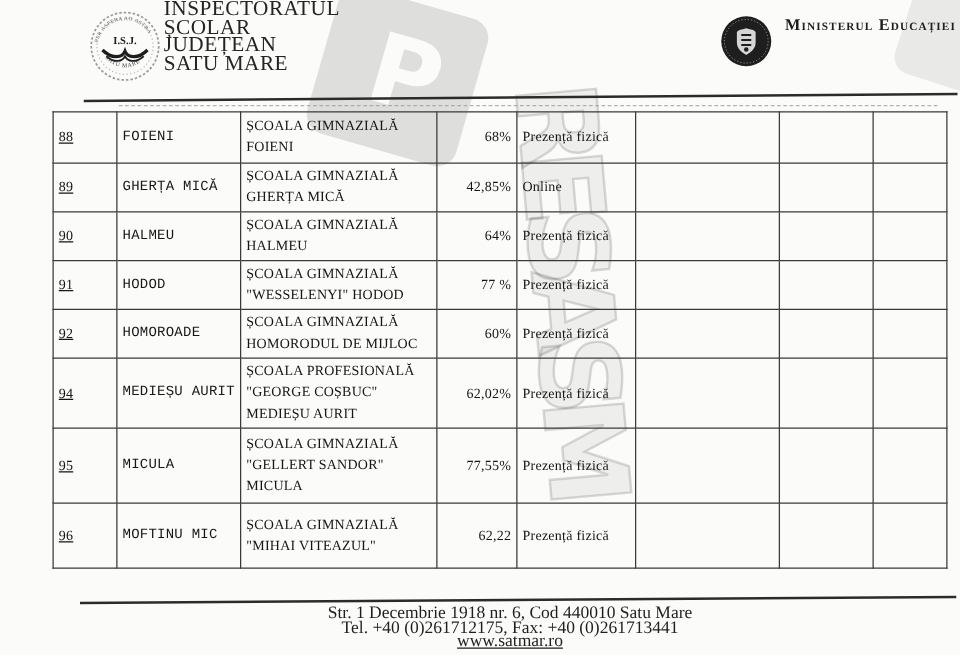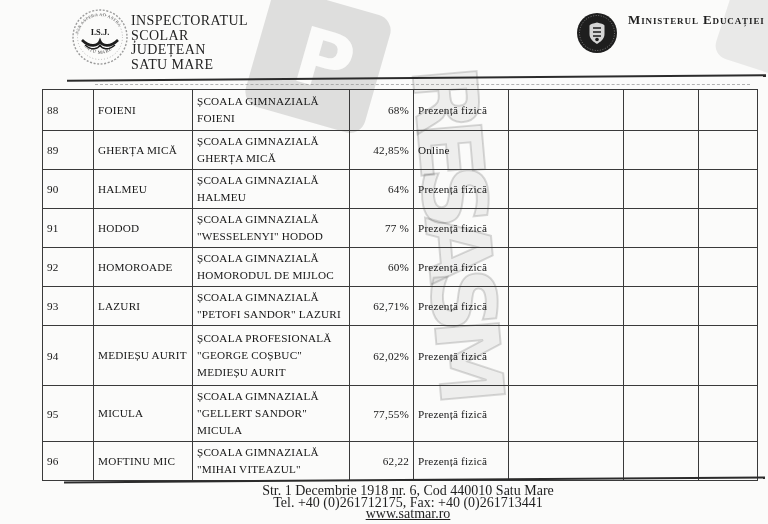--- a/index.html
+++ b/index.html
@@ -31,22 +31,22 @@
     font-family:"DejaVu Sans",sans-serif;font-weight:bold;
     font-size:88px;letter-spacing:-14px;line-height:1;
     color:rgba(0,0,0,0.05);
     -webkit-text-stroke:2px rgba(0,0,0,0.14);
     transform:rotate(-5deg);transform-origin:top center;
   }
   
   .content{position:relative;z-index:1;}
   .isj-logo{position:absolute;left:70px;top:7px;width:60px;height:60px;}
   .isj-title{
-    position:absolute;left:131px;top:14px;
-    font-size:14px;line-height:14.5px;letter-spacing:0.4px;color:#242424;
+    position:absolute;left:131px;top:0;
+    font-size:17px;line-height:14.5px;letter-spacing:0.4px;color:#242424;
   }
   .ministry{position:absolute;left:576px;top:12px;display:flex;align-items:flex-start;}
   .ministry-seal{width:42px;height:42px;}
   .ministry-name{
     margin-left:10px;font-variant-caps:small-caps;font-weight:600;
     font-size:13px;letter-spacing:0.9px;color:#1e1e1e;white-space:nowrap;
   }
   .header-rule{
     position:absolute;left:67px;top:77px;width:699px;height:2px;
     background:#2b2b2b;transform:rotate(-0.45deg);
@@ -58,22 +58,22 @@
   
   table.att{
     position:absolute;left:42px;top:89px;width:715px;
     border-collapse:collapse;table-layout:fixed;
     font-size:11.2px;letter-spacing:0.2px;color:#161616;
   }
   table.att td{
     border:1px solid #3a3a3a;vertical-align:middle;
     padding:2px 4px;overflow:hidden;
   }
-  td.nr{padding-left:9px;}
-  td.loc{padding-left:8px;line-height:15px;}
+  td.nr{padding-left:9px;text-decoration:underline;}
+  td.loc{padding-left:8px;line-height:15px;font-family:Liberation Mono, monospace;}
   td.sch{padding-left:5px;padding-right:6px;line-height:17px;}
   td.pct{text-align:right;padding-right:6px;}
   td.pres{vertical-align:top;padding-top:3px;padding-left:4px;}
   tr:nth-child(2) td.pres,
   tr:nth-child(7) td.pres,
   tr:nth-child(8) td.pres{vertical-align:middle;padding-top:2px;}
   tr:nth-child(1){height:41px;}
   tr:nth-child(2){height:38px;}
   tr:nth-child(3){height:37px;}
   tr:nth-child(4){height:38px;}
@@ -199,30 +199,20 @@
         <td class="nr">92</td>
         <td class="loc">HOMOROADE</td>
         <td class="sch">ȘCOALA GIMNAZIALĂ HOMORODUL DE MIJLOC</td>
         <td class="pct">60%</td>
         <td class="pres">Prezență fizică</td>
         <td></td>
         <td></td>
         <td></td>
       </tr>
       <tr>
-        <td class="nr">93</td>
-        <td class="loc">LAZURI</td>
-        <td class="sch">ȘCOALA GIMNAZIALĂ "PETOFI SANDOR" LAZURI</td>
-        <td class="pct">62,71%</td>
-        <td class="pres">Prezență fizică</td>
-        <td></td>
-        <td></td>
-        <td></td>
-      </tr>
-      <tr>
         <td class="nr">94</td>
         <td class="loc">MEDIEȘU AURIT</td>
         <td class="sch">ȘCOALA PROFESIONALĂ "GEORGE COȘBUC" MEDIEȘU AURIT</td>
         <td class="pct">62,02%</td>
         <td class="pres">Prezență fizică</td>
         <td></td>
         <td></td>
         <td></td>
       </tr>
       <tr>

